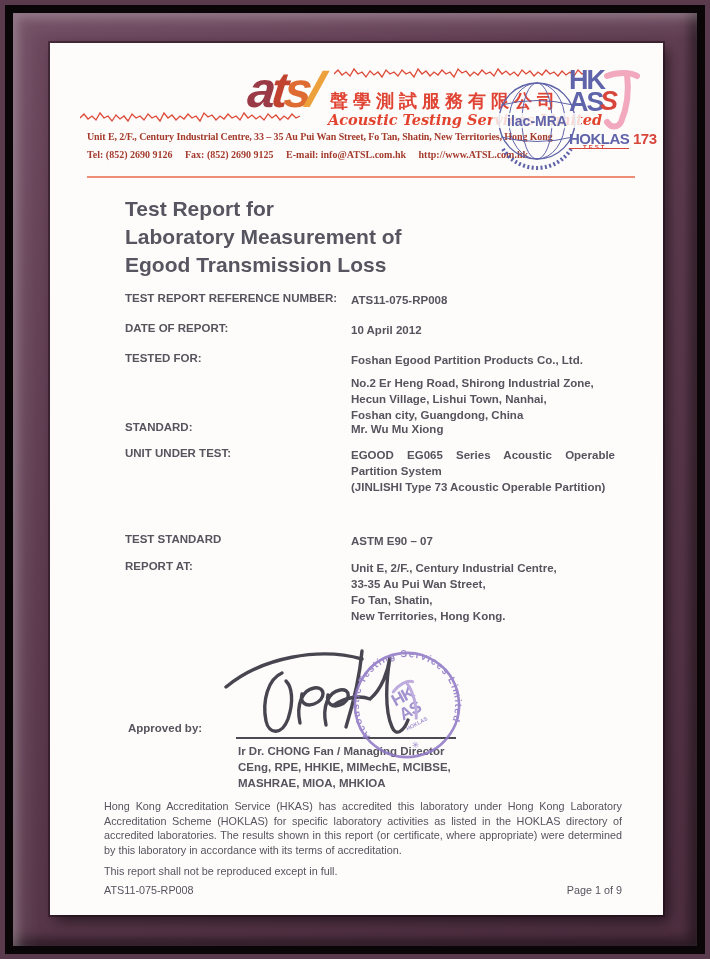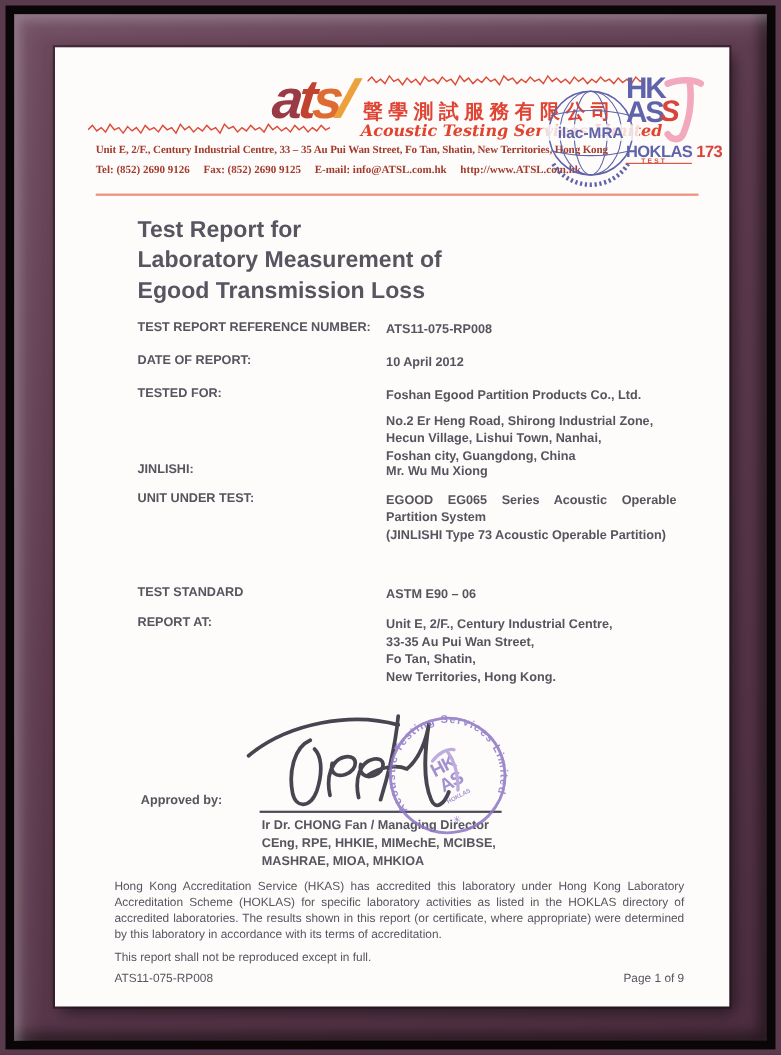--- a/index.html
+++ b/index.html
@@ -169,31 +169,31 @@
         <div class="lbl">TESTED FOR:</div>
         <div class="val nowrap">Foshan Egood Partition Products Co., Ltd.</div>
       </div>
       <div class="frow" style="top:332px">
         <div class="lbl"></div>
         <div class="val multi">No.2 Er Heng Road, Shirong Industrial Zone,
 Hecun Village, Lishui Town, Nanhai,
 Foshan city, Guangdong, China</div>
       </div>
       <div class="frow" style="top:378px">
-        <div class="lbl">JINLISHI:</div>
+        <div class="lbl">STANDARD:</div>
         <div class="val nowrap">Mr. Wu Mu Xiong</div>
       </div>
       <div class="frow" style="top:404px">
         <div class="lbl">UNIT UNDER TEST:</div>
         <div class="val justi">EGOOD EG065 Series Acoustic Operable Partition System
 (JINLISHI Type 73 Acoustic Operable Partition)</div>
       </div>
       <div class="frow" style="top:490px">
         <div class="lbl">TEST STANDARD</div>
-        <div class="val nowrap">ASTM E90 – 06</div>
+        <div class="val nowrap">ASTM E90 – 07</div>
       </div>
       <div class="frow" style="top:517px">
         <div class="lbl">REPORT AT:</div>
         <div class="val multi">Unit E, 2/F., Century Industrial Centre,
 33-35 Au Pui Wan Street,
 Fo Tan, Shatin,
 New Territories, Hong Kong.</div>
       </div>
     </div>
 

